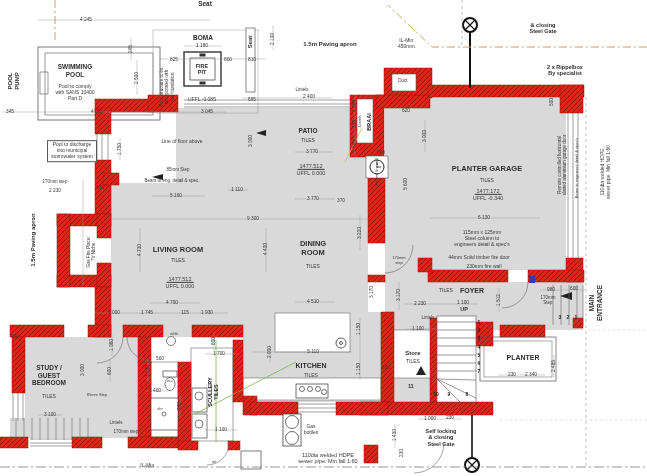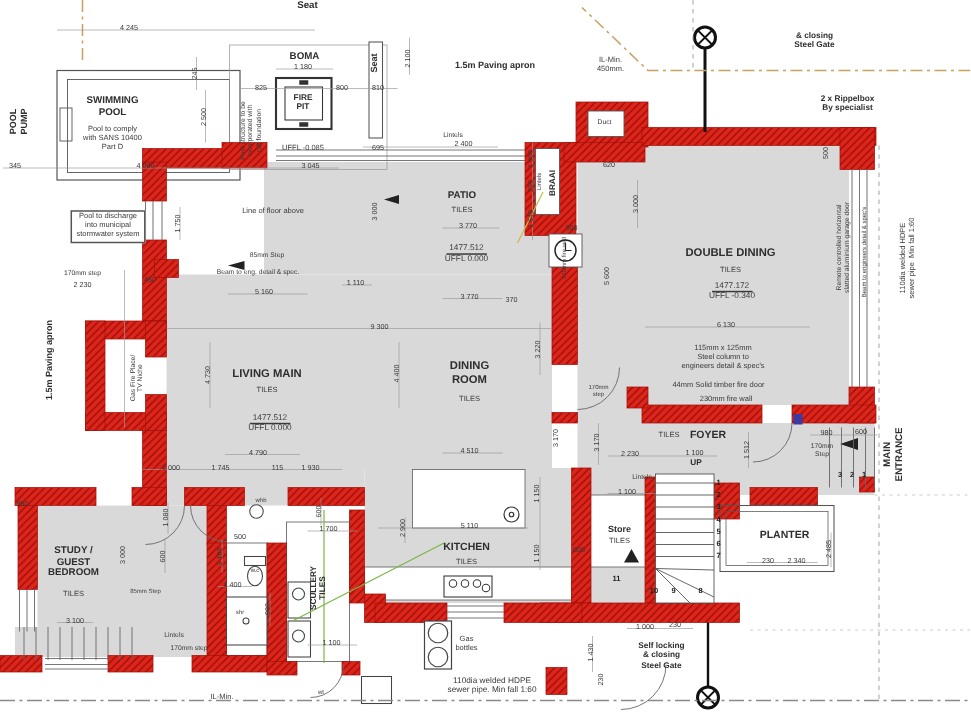--- a/index.html
+++ b/index.html
@@ -238,23 +238,23 @@
       <div class="txt b" style="left: 75px; top: 71px; font-size: 6.5px;">SWIMMING
 POOL</div>
       <div class="txt" style="left: 75px; top: 93px; font-size: 5px;">Pool to comply
 with SANS 10400
 Part D</div>
       <div class="txt b" style="left: 203px; top: 38px; font-size: 6.5px;">BOMA</div>
       <div class="txt b" style="left: 202px; top: 69px; font-size: 5.5px;">FIRE
 PIT</div>
       <div class="txt b" style="left: 308px; top: 131px; font-size: 6.5px;">PATIO</div>
       <div class="txt" style="left: 308px; top: 141px; font-size: 5px;">TILES</div>
-      <div class="txt b" style="left: 487px; top: 169px; font-size: 7.5px;">DOUBLE DINING</div>
+      <div class="txt b" style="left: 487px; top: 169px; font-size: 7.5px;">PLANTER GARAGE</div>
       <div class="txt" style="left: 487px; top: 181px; font-size: 5px;">TILES</div>
-      <div class="txt b" style="left: 178px; top: 250px; font-size: 7.5px;">LIVING MAIN</div>
+      <div class="txt b" style="left: 178px; top: 250px; font-size: 7.5px;">LIVING ROOM</div>
       <div class="txt" style="left: 178px; top: 261px; font-size: 5px;">TILES</div>
       <div class="txt b" style="left: 313px; top: 249px; font-size: 7.5px;">DINING
 ROOM</div>
       <div class="txt" style="left: 313px; top: 267px; font-size: 5px;">TILES</div>
       <div class="txt b" style="left: 311px; top: 366px; font-size: 7px;">KITCHEN</div>
       <div class="txt" style="left: 311px; top: 376px; font-size: 5px;">TILES</div>
       <div class="txt rot b" style="left: 213px; top: 392px; font-size: 5.5px;">SCULLERY
 TILES</div>
       <div class="txt b" style="left: 49px; top: 375px; font-size: 6.5px;">STUDY /
 GUEST

